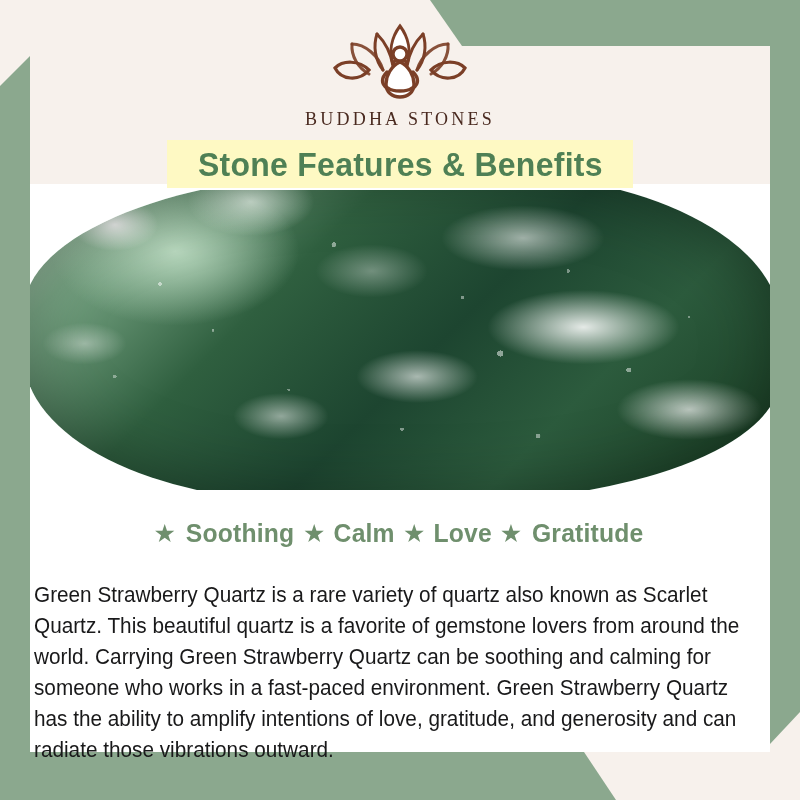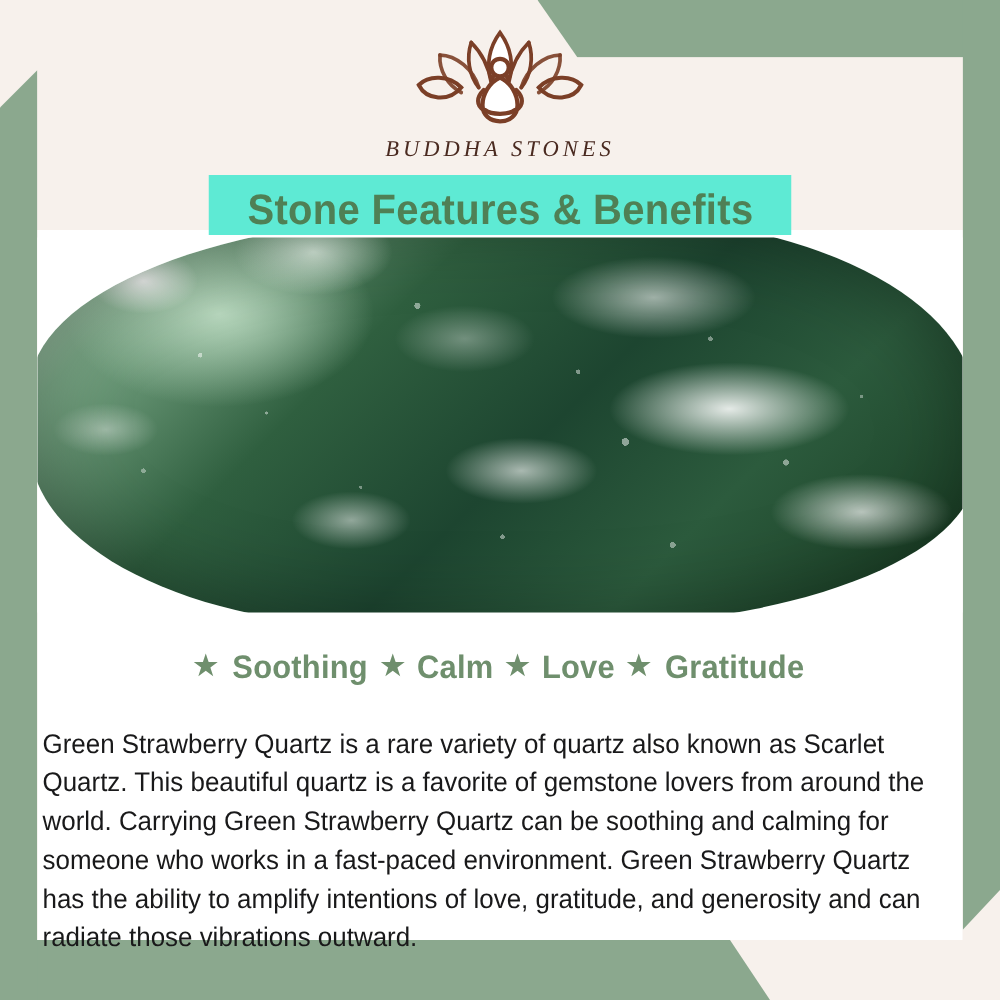--- a/index.html
+++ b/index.html
@@ -83,33 +83,32 @@
     height: 84px;
   }
   .logo-text {
     display: block;
     margin-top: 3px;
     font-family: "Liberation Serif", serif;
     font-size: 18px;
     letter-spacing: 3.2px;
     color: #4a2a20;
     font-weight: 400;
-    font-style: italic;
   }
 
   
   .title-banner {
     position: absolute;
     left: 167px;
     top: 140px;
     width: 466px;
     height: 48px;
-    background: #5eead4;
+    background: #fef9c3;
     display: flex;
-    align-items: flex-end;
+    align-items: center;
     justify-content: center;
   }
   .title-text {
     font-family: "Liberation Sans Narrow", "Liberation Sans", sans-serif;
     font-size: 34px;
     font-weight: bold;
     color: #4f8055;
     letter-spacing: 0.3px;
     transform: scaleX(0.94);
     white-space: nowrap;

